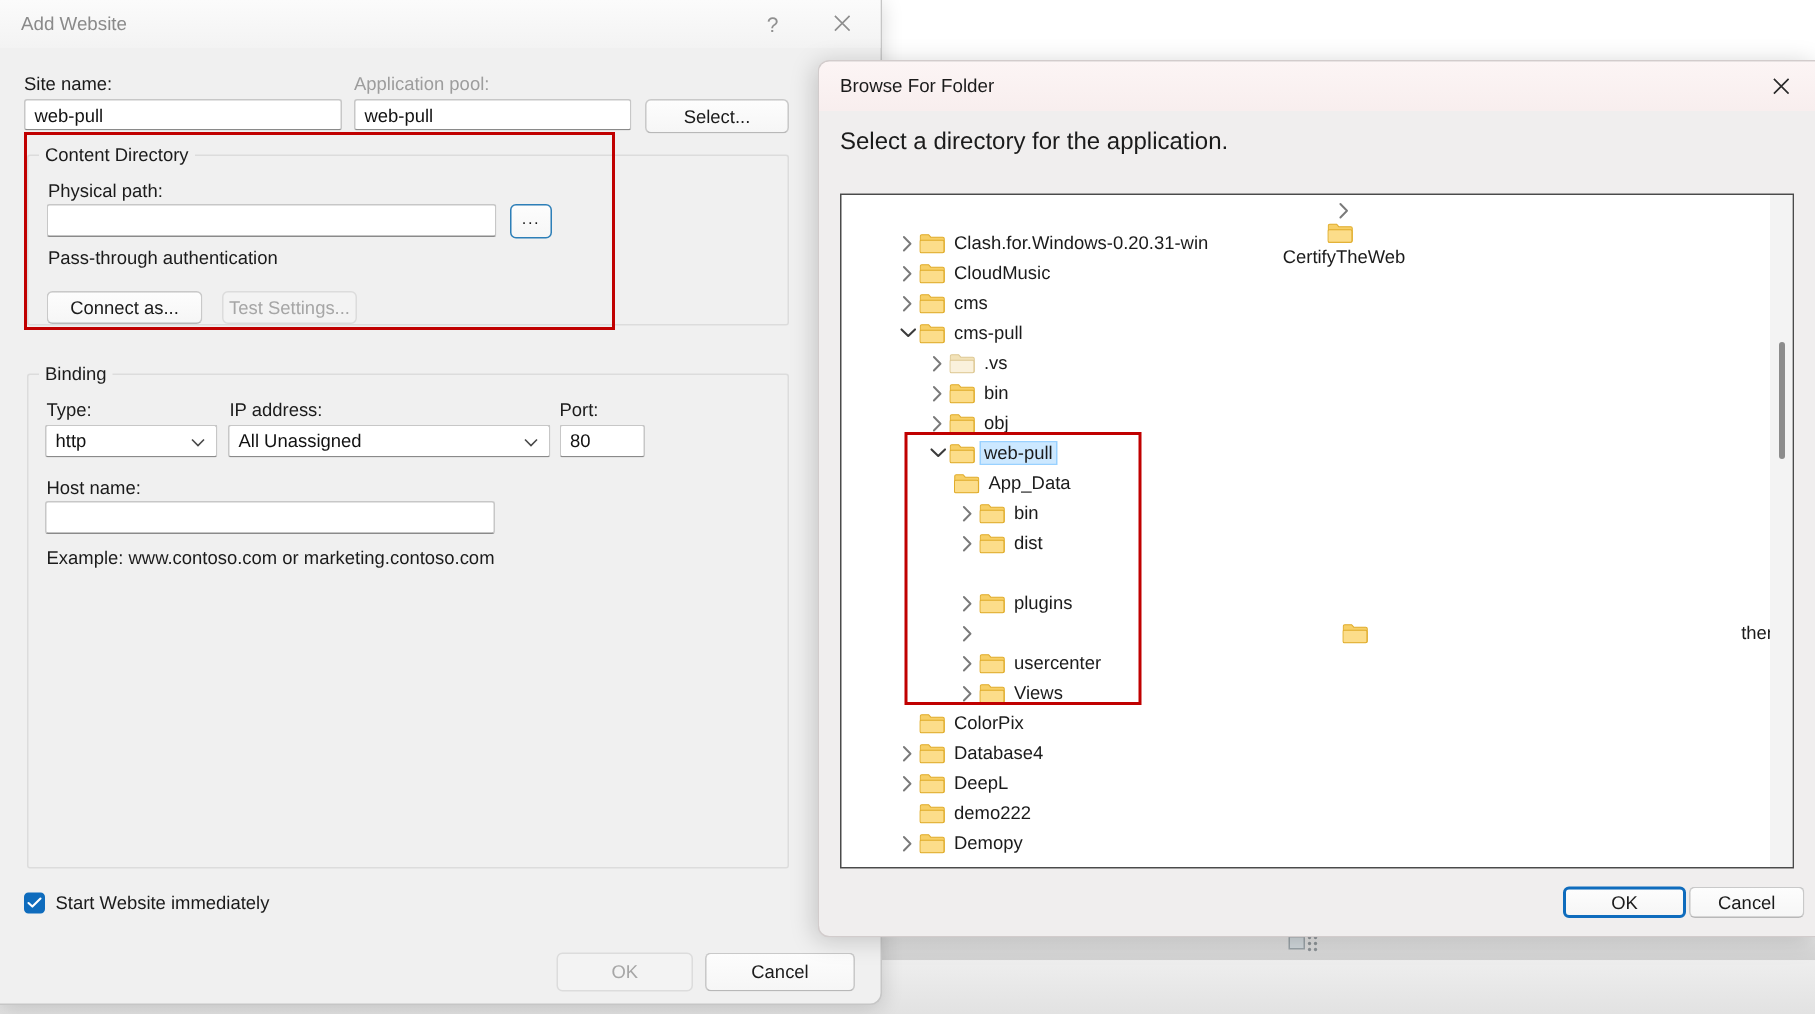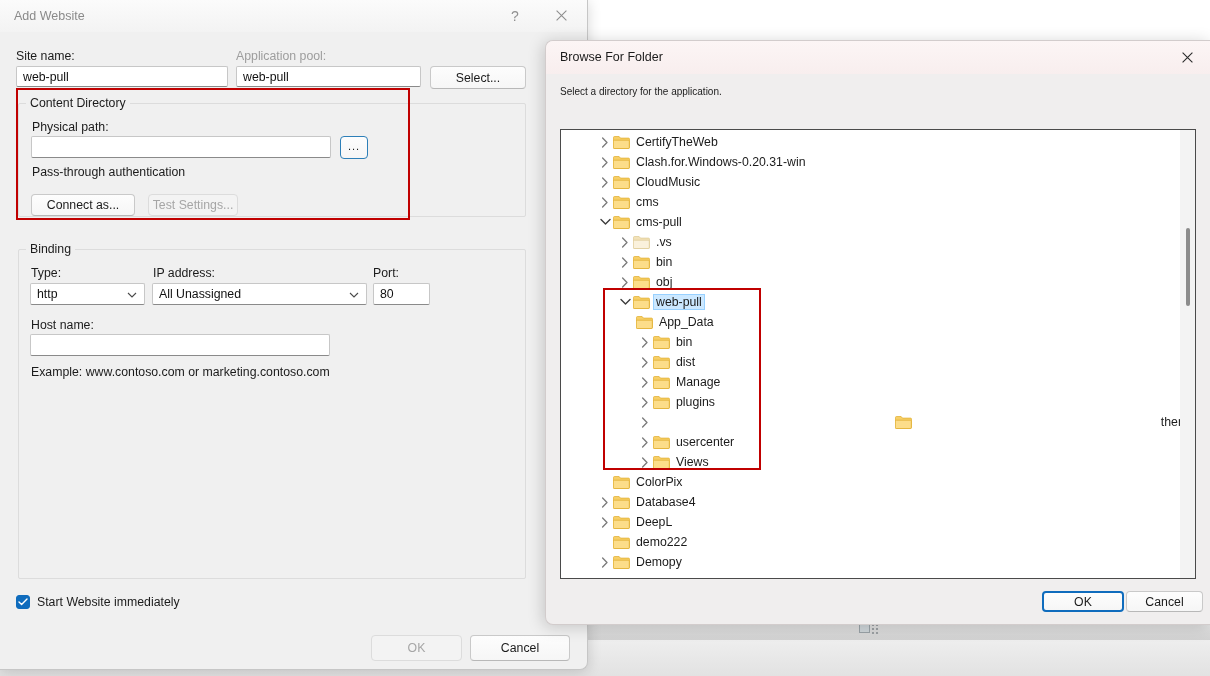--- a/index.html
+++ b/index.html
@@ -166,21 +166,21 @@
   #bf-title {
     position:absolute; left:14px; top:9px;
     font-size:12.5px; color:#1b1b1b;
   }
   #bf-close {
     position:absolute; right:0px; top:0px; width:46px; height:32px;
     display:flex; align-items:center; justify-content:center;
   }
   #bf-prompt {
     position:absolute; left:14px; top:45px;
-    font-size:10px; color:#1b1b1b;
+    font-size:16px; color:#1b1b1b;
   }
 
   #tree-panel {
     position:absolute;
     left:14px; top:88px;
     width:636px; height:450px;
     background:#ffffff;
     border:1px solid #4a4a4a;
     overflow:hidden;
   }
@@ -366,21 +366,21 @@
       <svg width="11" height="11" viewBox="0 0 11 11">
         <path d="M0.6 0.6 L10.4 10.4 M10.4 0.6 L0.6 10.4" stroke="#2b2b2b" stroke-width="1.1" fill="none"></path>
       </svg>
     </div>
   </div>
 
   <div id="bf-prompt">Select a directory for the application.</div>
 
   <div id="tree-panel">
     <div id="tree-scroll">
-        <div class="tree-row" style="top: 2px; padding-left: 36px;">
+        <div class="tree-row" style="top: 2px; padding-left: 36px; flex-direction: column;">
           <span class="tw">
             <svg width="8" height="11" viewBox="0 0 8 11">
               <path d="M1.6 1 L6 5.5 L1.6 10" stroke="#7a7a7a" stroke-width="1.3" fill="none" stroke-linecap="round" stroke-linejoin="round"></path>
             </svg>
           </span>
           <span class="folder-ico"><svg width="17" height="14" viewBox="0 0 17 14">
               <path d="M0.5 2.5 a1 1 0 0 1 1 -1 h4.6 l1.4 1.6 h8 a1 1 0 0 1 1 1 v8.4 a1 1 0 0 1 -1 1 h-14 a1 1 0 0 1 -1 -1 z" fill="#f7cf66" stroke="#e0ac2b" stroke-width="0.7"></path>
               <path d="M1.6 5.2 h13.8 a0.9 0.9 0 0 1 0.9 0.9 v6.4 a1 1 0 0 1 -1 1 h-14 a1 1 0 0 1 -1 -1 v-6.4 a0.9 0.9 0 0 1 0.9 -0.9 z" fill="#fcdd8a" stroke="#e0ac2b" stroke-width="0.7"></path>
             </svg></span>
           <span class="tree-label">CertifyTheWeb</span>
@@ -505,32 +505,20 @@
           <span class="tw">
             <svg width="8" height="11" viewBox="0 0 8 11">
               <path d="M1.6 1 L6 5.5 L1.6 10" stroke="#7a7a7a" stroke-width="1.3" fill="none" stroke-linecap="round" stroke-linejoin="round"></path>
             </svg>
           </span>
           <span class="folder-ico"><svg width="17" height="14" viewBox="0 0 17 14">
               <path d="M0.5 2.5 a1 1 0 0 1 1 -1 h4.6 l1.4 1.6 h8 a1 1 0 0 1 1 1 v8.4 a1 1 0 0 1 -1 1 h-14 a1 1 0 0 1 -1 -1 z" fill="#f7cf66" stroke="#e0ac2b" stroke-width="0.7"></path>
               <path d="M1.6 5.2 h13.8 a0.9 0.9 0 0 1 0.9 0.9 v6.4 a1 1 0 0 1 -1 1 h-14 a1 1 0 0 1 -1 -1 v-6.4 a0.9 0.9 0 0 1 0.9 -0.9 z" fill="#fcdd8a" stroke="#e0ac2b" stroke-width="0.7"></path>
             </svg></span>
           <span class="tree-label">dist</span>
-        </div>
-        <div class="tree-row" style="top: 242px; padding-left: 76px;">
-          <span class="tw">
-            <svg width="8" height="11" viewBox="0 0 8 11">
-              <path d="M1.6 1 L6 5.5 L1.6 10" stroke="#7a7a7a" stroke-width="1.3" fill="none" stroke-linecap="round" stroke-linejoin="round"></path>
-            </svg>
-          </span>
-          <span class="folder-ico"><svg width="17" height="14" viewBox="0 0 17 14">
-              <path d="M0.5 2.5 a1 1 0 0 1 1 -1 h4.6 l1.4 1.6 h8 a1 1 0 0 1 1 1 v8.4 a1 1 0 0 1 -1 1 h-14 a1 1 0 0 1 -1 -1 z" fill="#f7cf66" stroke="#e0ac2b" stroke-width="0.7"></path>
-              <path d="M1.6 5.2 h13.8 a0.9 0.9 0 0 1 0.9 0.9 v6.4 a1 1 0 0 1 -1 1 h-14 a1 1 0 0 1 -1 -1 v-6.4 a0.9 0.9 0 0 1 0.9 -0.9 z" fill="#fcdd8a" stroke="#e0ac2b" stroke-width="0.7"></path>
-            </svg></span>
-          <span class="tree-label">Manage</span>
         </div>
         <div class="tree-row" style="top: 262px; padding-left: 76px;">
           <span class="tw">
             <svg width="8" height="11" viewBox="0 0 8 11">
               <path d="M1.6 1 L6 5.5 L1.6 10" stroke="#7a7a7a" stroke-width="1.3" fill="none" stroke-linecap="round" stroke-linejoin="round"></path>
             </svg>
           </span>
           <span class="folder-ico"><svg width="17" height="14" viewBox="0 0 17 14">
               <path d="M0.5 2.5 a1 1 0 0 1 1 -1 h4.6 l1.4 1.6 h8 a1 1 0 0 1 1 1 v8.4 a1 1 0 0 1 -1 1 h-14 a1 1 0 0 1 -1 -1 z" fill="#f7cf66" stroke="#e0ac2b" stroke-width="0.7"></path>
               <path d="M1.6 5.2 h13.8 a0.9 0.9 0 0 1 0.9 0.9 v6.4 a1 1 0 0 1 -1 1 h-14 a1 1 0 0 1 -1 -1 v-6.4 a0.9 0.9 0 0 1 0.9 -0.9 z" fill="#fcdd8a" stroke="#e0ac2b" stroke-width="0.7"></path>

